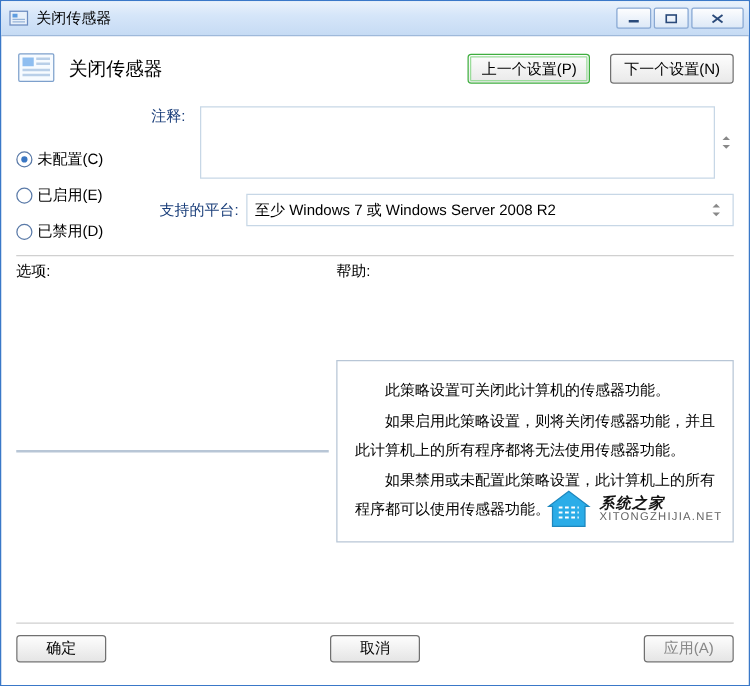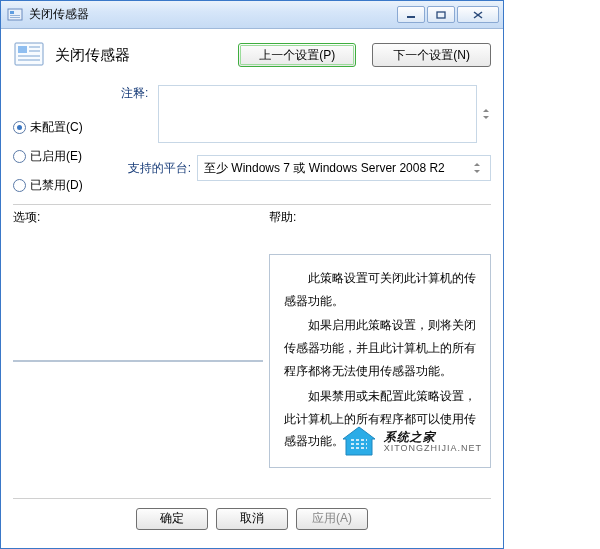--- a/index.html
+++ b/index.html
@@ -1,27 +1,27 @@
 <!DOCTYPE html>
 <html><head>
 <meta charset="utf-8">
 <style>
   *{box-sizing:border-box;margin:0;padding:0;}
   body{font-family:"Microsoft YaHei","Segoe UI",Tahoma,sans-serif;font-size:12px;color:#000;background:#fff;}
-  .window{width:504px;height:549px;border:1px solid #3a78c8;background:#fff;display:flex;flex-direction:column;}
+  .window{width:600px;height:549px;border:1px solid #3a78c8;background:#fff;display:flex;flex-direction:column;}
   .titlebar{height:28px;background:linear-gradient(to bottom,#eaf2fb 0%,#d6e6f9 40%,#c6dbf4 100%);border-bottom:1px solid #9fb9da;display:flex;align-items:center;padding:0 4px 0 6px;}
   .titlebar-icon{width:16px;height:16px;margin-right:6px;display:inline-flex;}
   .titlebar-text{font-size:12px;color:#000;flex:1;}
   .ctrl-btn{width:28px;height:17px;border:1px solid #8aa9d3;background:linear-gradient(to bottom,#fdfdfe,#dde9f7);margin-left:2px;border-radius:2px;display:flex;align-items:center;justify-content:center;}
   .ctrl-btn.close{width:42px;}
   .client{flex:1;padding:10px 12px 10px 12px;display:flex;flex-direction:column;overflow:hidden;}
   .top-row{display:flex;align-items:center;gap:10px;}
   .big-icon{width:32px;height:32px;flex:0 0 auto;display:inline-flex;}
   .big-title{font-size:15px;flex:1;}
-  .nav-btn{height:24px;padding:0 20px;border:1px solid #707070;border-radius:3px;background:linear-gradient(to bottom,#fdfdfd,#e9e9e9);font-size:12px;cursor:pointer;}
+  .nav-btn{height:24px;padding:0 10px;border:1px solid #707070;border-radius:3px;background:linear-gradient(to bottom,#fdfdfd,#e9e9e9);font-size:12px;cursor:pointer;}
   .nav-btn.prev{border:1px solid #3fae3f;outline:1px solid #9bdc9b;outline-offset:-3px;margin-right:6px;}
   .radios{display:flex;flex-direction:column;gap:12px;margin-top:34px;width:90px;}
   .radio-row{display:flex;align-items:center;gap:4px;cursor:pointer;}
   .radio-dot{width:13px;height:13px;border:1px solid #5a7aa8;border-radius:50%;display:inline-flex;align-items:center;justify-content:center;background:#fff;}
   .radio-dot.checked::after{content:"";width:5px;height:5px;border-radius:50%;background:#3b77c3;}
   .grid-mid{display:flex;gap:6px;margin-top:14px;}
   .mid-left{width:90px;flex:0 0 auto;}
   .mid-right{flex:1;display:flex;flex-direction:column;gap:6px;}
   .label-comment{color:#1a3e7a;margin-left:12px;}
   .comment-box{width:100%;height:58px;border:1px solid #c7d7e6;background:#fff;resize:none;font-family:inherit;font-size:12px;padding:2px 4px;}
@@ -32,21 +32,21 @@
   .tiny-arrow .up{border-bottom:3px solid #888;}
   .tiny-arrow .down{border-top:3px solid #888;}
   .sep{height:1px;background:#d0d0d0;margin:10px 0 4px;}
   .lower-head{display:flex;}
   .lower-head .h1{width:256px;}
   .lower{flex:1;display:flex;gap:6px;margin-top:4px;min-height:0;align-items:center;}
   .panel{border:1px solid #b8c6d6;background:#fff;overflow:auto;}
   .panel-left{width:250px;}
   .panel-right{flex:1;padding:12px 14px;line-height:1.9;position:relative;}
   .panel-right p{text-indent:2em;margin-bottom:2px;}
-  .btn-bar{height:40px;display:flex;align-items:center;justify-content:center;gap:8px;border-top:1px solid #d0d0d0;margin-top:6px;}
+  .btn-bar{height:40px;display:flex;align-items:center;justify-content:space-between;gap:8px;border-top:1px solid #d0d0d0;margin-top:6px;}
   .btn{height:22px;min-width:72px;padding:0 12px;border:1px solid #707070;border-radius:3px;background:linear-gradient(to bottom,#fdfdfd,#e5e5e5);font-size:12px;cursor:pointer;}
   .btn[disabled]{color:#888;cursor:default;}
   .watermark{position:absolute;right:8px;bottom:8px;display:flex;align-items:center;gap:6px;opacity:0.92;pointer-events:none;}
   .wm-txt{display:flex;flex-direction:column;line-height:1;}
   .wm-big{font-size:12px;font-weight:bold;font-style:italic;letter-spacing:1px;font-family:Liberation Mono, monospace;}
   .wm-small{font-size:9px;color:#555;letter-spacing:1px;}
 </style>
 </head>
 <body>
 

